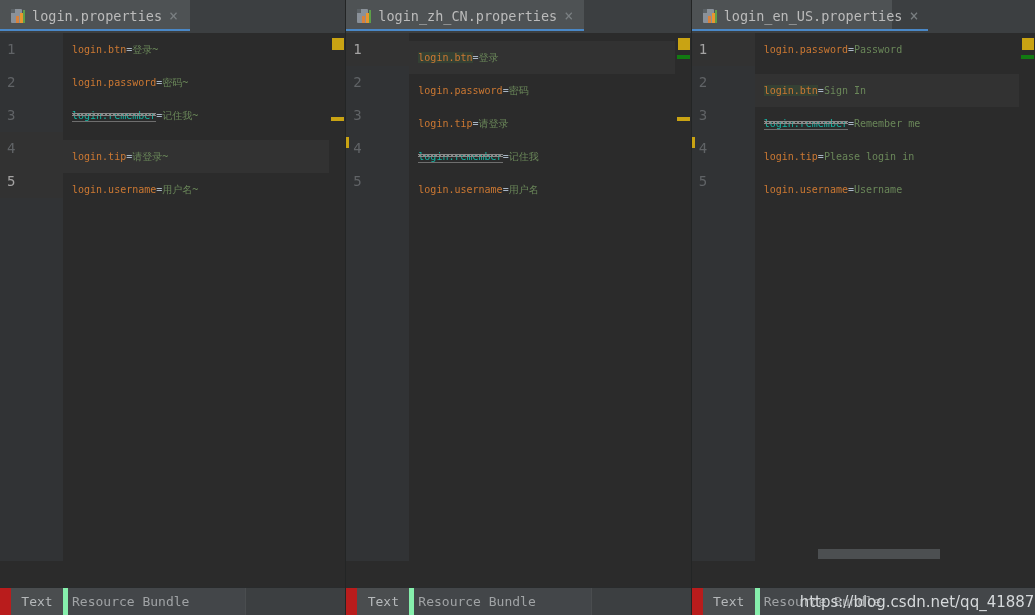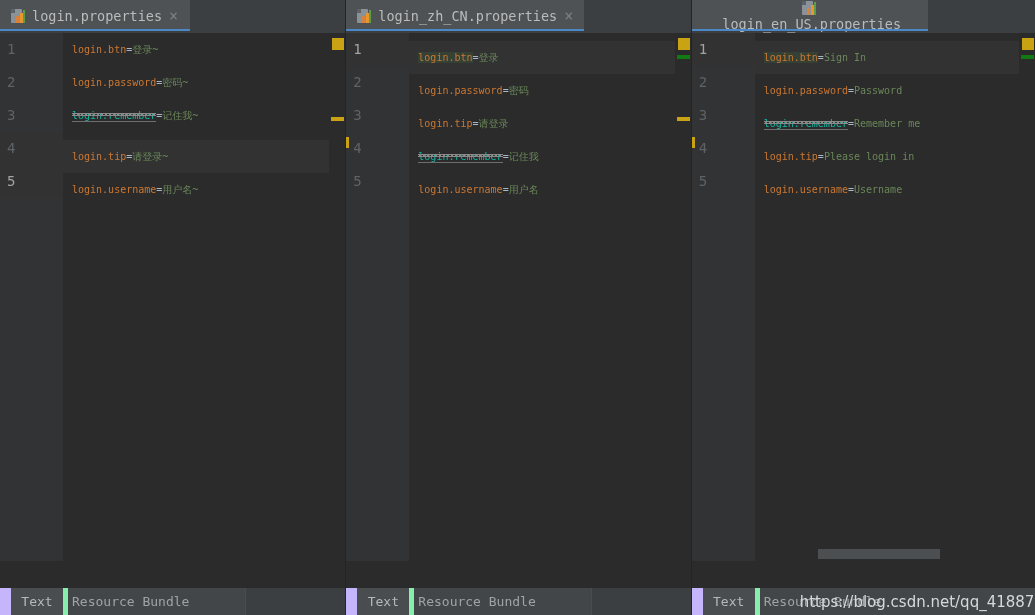--- a/index.html
+++ b/index.html
@@ -17,21 +17,21 @@
   .panel.p1{width:346px;}
   .panel.p2{width:345px;}
   .panel.p3{width:344px;border-right:none;}
 
   
   .tabstrip{height:33px;background:#3c3f41;position:relative;flex:0 0 33px;}
   .tab{position:absolute;left:0;top:0;height:31px;display:flex;align-items:center;
        padding:0 6px 0 10px;background:#4e5254;box-sizing:border-box;}
   .tab.w1{width:190px;}
   .tab.w2{width:238px;}
-  .tab.w3{width:236px;flex-direction:column;}
+  .tab.w3{width:200px;}
   .tab-underline{position:absolute;left:0;bottom:0;height:2px;background:#4a88c7;}
   .tab-icon{width:16px;height:16px;position:relative;flex:0 0 16px;margin-right:6px;}
   .tab-icon .page{position:absolute;left:1px;top:1px;width:11px;height:14px;
                   background:#8a9199;border-radius:1px;}
   .tab-icon .fold{position:absolute;left:1px;top:1px;width:4px;height:4px;background:#5c6266;}
   .tab-icon .b1{position:absolute;left:6px;bottom:1px;width:3px;height:7px;background:#d9823b;}
   .tab-icon .b2{position:absolute;left:10px;bottom:1px;width:3px;height:10px;background:#e8962f;}
   .tab-icon .b3{position:absolute;left:13px;bottom:1px;width:2px;height:13px;background:#5c9e48;}
   .tab-title{color:#bbbbbb;font-size:13.5px;line-height:16px;white-space:nowrap;}
   .tab-close{color:#7a7f82;font-size:15px;margin-left:7px;line-height:14px;}
@@ -65,21 +65,21 @@
   .markers .warnbox{position:absolute;right:1px;top:5px;width:12px;height:12px;background:#c9a313;}
   .markers .mk{position:absolute;right:1px;width:13px;height:4px;}
   .markers .mk.warn{background:#c9a313;}
   .markers .mk.ok{background:#127a12;}
 
   
   .hscroll{position:absolute;left:63px;right:16px;bottom:2px;height:10px;}
   .hscroll .thumb{height:10px;background:#4c4f51;width:66%;}
 
   
-  .status{flex:0 0 27px;height:27px;background:#c4b5fd;display:flex;align-items:stretch;
+  .status{flex:0 0 27px;height:27px;background:#b91c1c;display:flex;align-items:stretch;
           border-top:1px solid #292b2c;position:relative;margin-top:26px;}
   .status .cell{display:flex;align-items:center;justify-content:center;
                 color:#a0a3a5;font-size:13px;box-sizing:border-box;}
   .status .cell.tb{width:52px;background:#4a4d4f;color:#b5b8ba;}
   .status .cell.rb{flex:1 1 auto;background:#434649;justify-content:flex-start;padding-left:4px;
                    border-left:5px solid #86efac;position:relative;}
   .status .spacerpad{width:11px;}
   .status .cell.tail{width:100px;background:#3c3f41;border-left:1px solid #4a4d4f;}
 
   .watermark{position:absolute;left:40px;top:50%;transform:translateY(-50%);
@@ -227,25 +227,25 @@
       <div class="gutter">
         <div class="ln cur">1</div>
         <div class="ln">2</div>
         <div class="ln">3</div>
         <div class="ln">4</div>
         <div class="ln">5</div>
         <div class="leftmark" style="top:104px"></div>
       </div>
 
       <div class="code">
+        <div class="row">
+          <span class="k">login.password</span><span class="eq">=</span><span class="v">Password</span>
+        </div>
         <div class="row cur">
           <span class="k sel">login.btn</span><span class="eq">=</span><span class="v">Sign In</span>
-        </div>
-        <div class="row">
-          <span class="k">login.password</span><span class="eq">=</span><span class="v">Password</span>
         </div>
         <div class="row">
           <span class="k unused wavy">login.remember</span><span class="eq">=</span><span class="v">Remember me</span>
         </div>
         <div class="row">
           <span class="k">login.tip</span><span class="eq">=</span><span class="v">Please login in</span>
         </div>
         <div class="row">
           <span class="k">login.username</span><span class="eq">=</span><span class="v">Username</span>
         </div>

